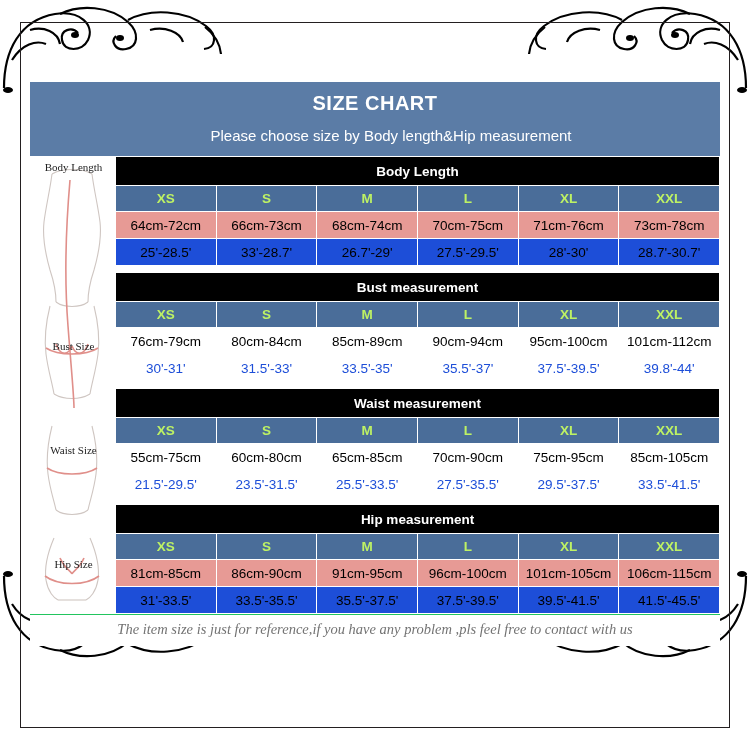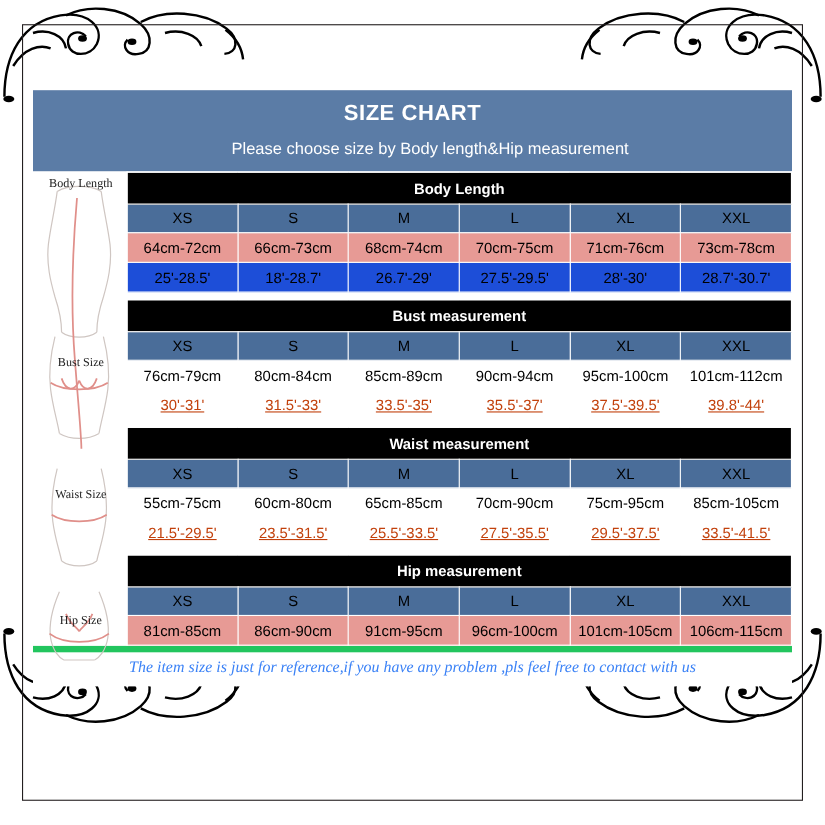--- a/index.html
+++ b/index.html
@@ -96,59 +96,58 @@
   }
   .sect-title {
     background: #000000;
     color: #ffffff;
     font-size: 15px;
     font-weight: bold;
     height: 28px !important;
   }
   .sz-head {
     background: #4a6d99;
-    color: #000000;
-    font-weight: normal;
+    color: #bef264;
+    font-weight: bold;
     font-size: 14px;
     height: 25px !important;
   }
   .row-cm {
     background: #e79a95;
     color: #000000;
   }
   .row-in {
     background: #1d4ed8;
     color: #000000;
     font-size: 13px;
   }
   .row-cm-w {
     background: #ffffff;
     color: #000000;
   }
   .row-in-w {
     background: #ffffff;
-    color: #c2410c;
+    color: #1d4ed8;
     font-size: 13px;
-    text-decoration: underline;
   }
   .spacer-row td {
     height: 5px !important;
     background: #ffffff;
     border: none;
   }
 
   .footer-note {
     background: #ffffff;
     text-align: center;
     font-family: "Liberation Serif", serif;
     font-style: italic;
     font-size: 14.5px;
-    color: #3b82f6;
+    color: #737373;
     padding: 6px 0 8px 0;
-    border-top: 6px solid #22c55e;
+    border-top: 1px solid #22c55e;
   }
 
   
   .fig-label {
     position: absolute;
     left: 2px;
     width: 83px;
     text-align: center;
     font-family: "Liberation Serif", serif;
     font-size: 11px;
@@ -274,21 +273,21 @@
             <path d="M42 190 C 46 200, 54 200, 58 188"></path>
 
             <path d="M17 312 C 29 320, 55 320, 67 312"></path>
 
             <path d="M15 420 C 28 430, 56 430, 69 420"></path>
             <path d="M30 402 C 34 412, 40 414, 42 418"></path>
             <path d="M54 402 C 50 412, 44 414, 42 418"></path>
           </g>
         </svg>
         <div class="fig-label" style="top: 5px;">Body Length</div>
-        <div class="fig-label" style="top: 168px;">Bust Size</div>
+        <div class="fig-label" style="top: 184px;">Bust Size</div>
         <div class="fig-label" style="top: 288px;">Waist Size</div>
         <div class="fig-label" style="top: 402px;">Hip Size</div>
       </div>
 
       <div class="tables-col">
 
         <table class="size-table">
           <tbody>
             <tr>
               <td class="sect-title" colspan="6">Body Length</td>
@@ -304,21 +303,21 @@
             <tr>
               <td class="row-cm">64cm-72cm</td>
               <td class="row-cm">66cm-73cm</td>
               <td class="row-cm">68cm-74cm</td>
               <td class="row-cm">70cm-75cm</td>
               <td class="row-cm">71cm-76cm</td>
               <td class="row-cm">73cm-78cm</td>
             </tr>
             <tr>
               <td class="row-in">25'-28.5'</td>
-              <td class="row-in">18'-28.7'</td>
+              <td class="row-in">33'-28.7'</td>
               <td class="row-in">26.7'-29'</td>
               <td class="row-in">27.5'-29.5'</td>
               <td class="row-in">28'-30'</td>
               <td class="row-in">28.7'-30.7'</td>
             </tr>
             <tr class="spacer-row">
                 <td colspan="6"></td>
               </tr>
           </tbody>
         </table>
@@ -407,20 +406,28 @@
               <td class="sz-head">XXL</td>
             </tr>
             <tr>
               <td class="row-cm">81cm-85cm</td>
               <td class="row-cm">86cm-90cm</td>
               <td class="row-cm">91cm-95cm</td>
               <td class="row-cm">96cm-100cm</td>
               <td class="row-cm">101cm-105cm</td>
               <td class="row-cm">106cm-115cm</td>
             </tr>
+            <tr>
+              <td class="row-in">31'-33.5'</td>
+              <td class="row-in">33.5'-35.5'</td>
+              <td class="row-in">35.5'-37.5'</td>
+              <td class="row-in">37.5'-39.5'</td>
+              <td class="row-in">39.5'-41.5'</td>
+              <td class="row-in">41.5'-45.5'</td>
+            </tr>
           </tbody>
         </table>
 
       </div>
     </div>
 
     <div class="footer-note">The item size is just for reference,if you have any problem ,pls feel free to contact with us</div>
 
   </div>
 </div>

